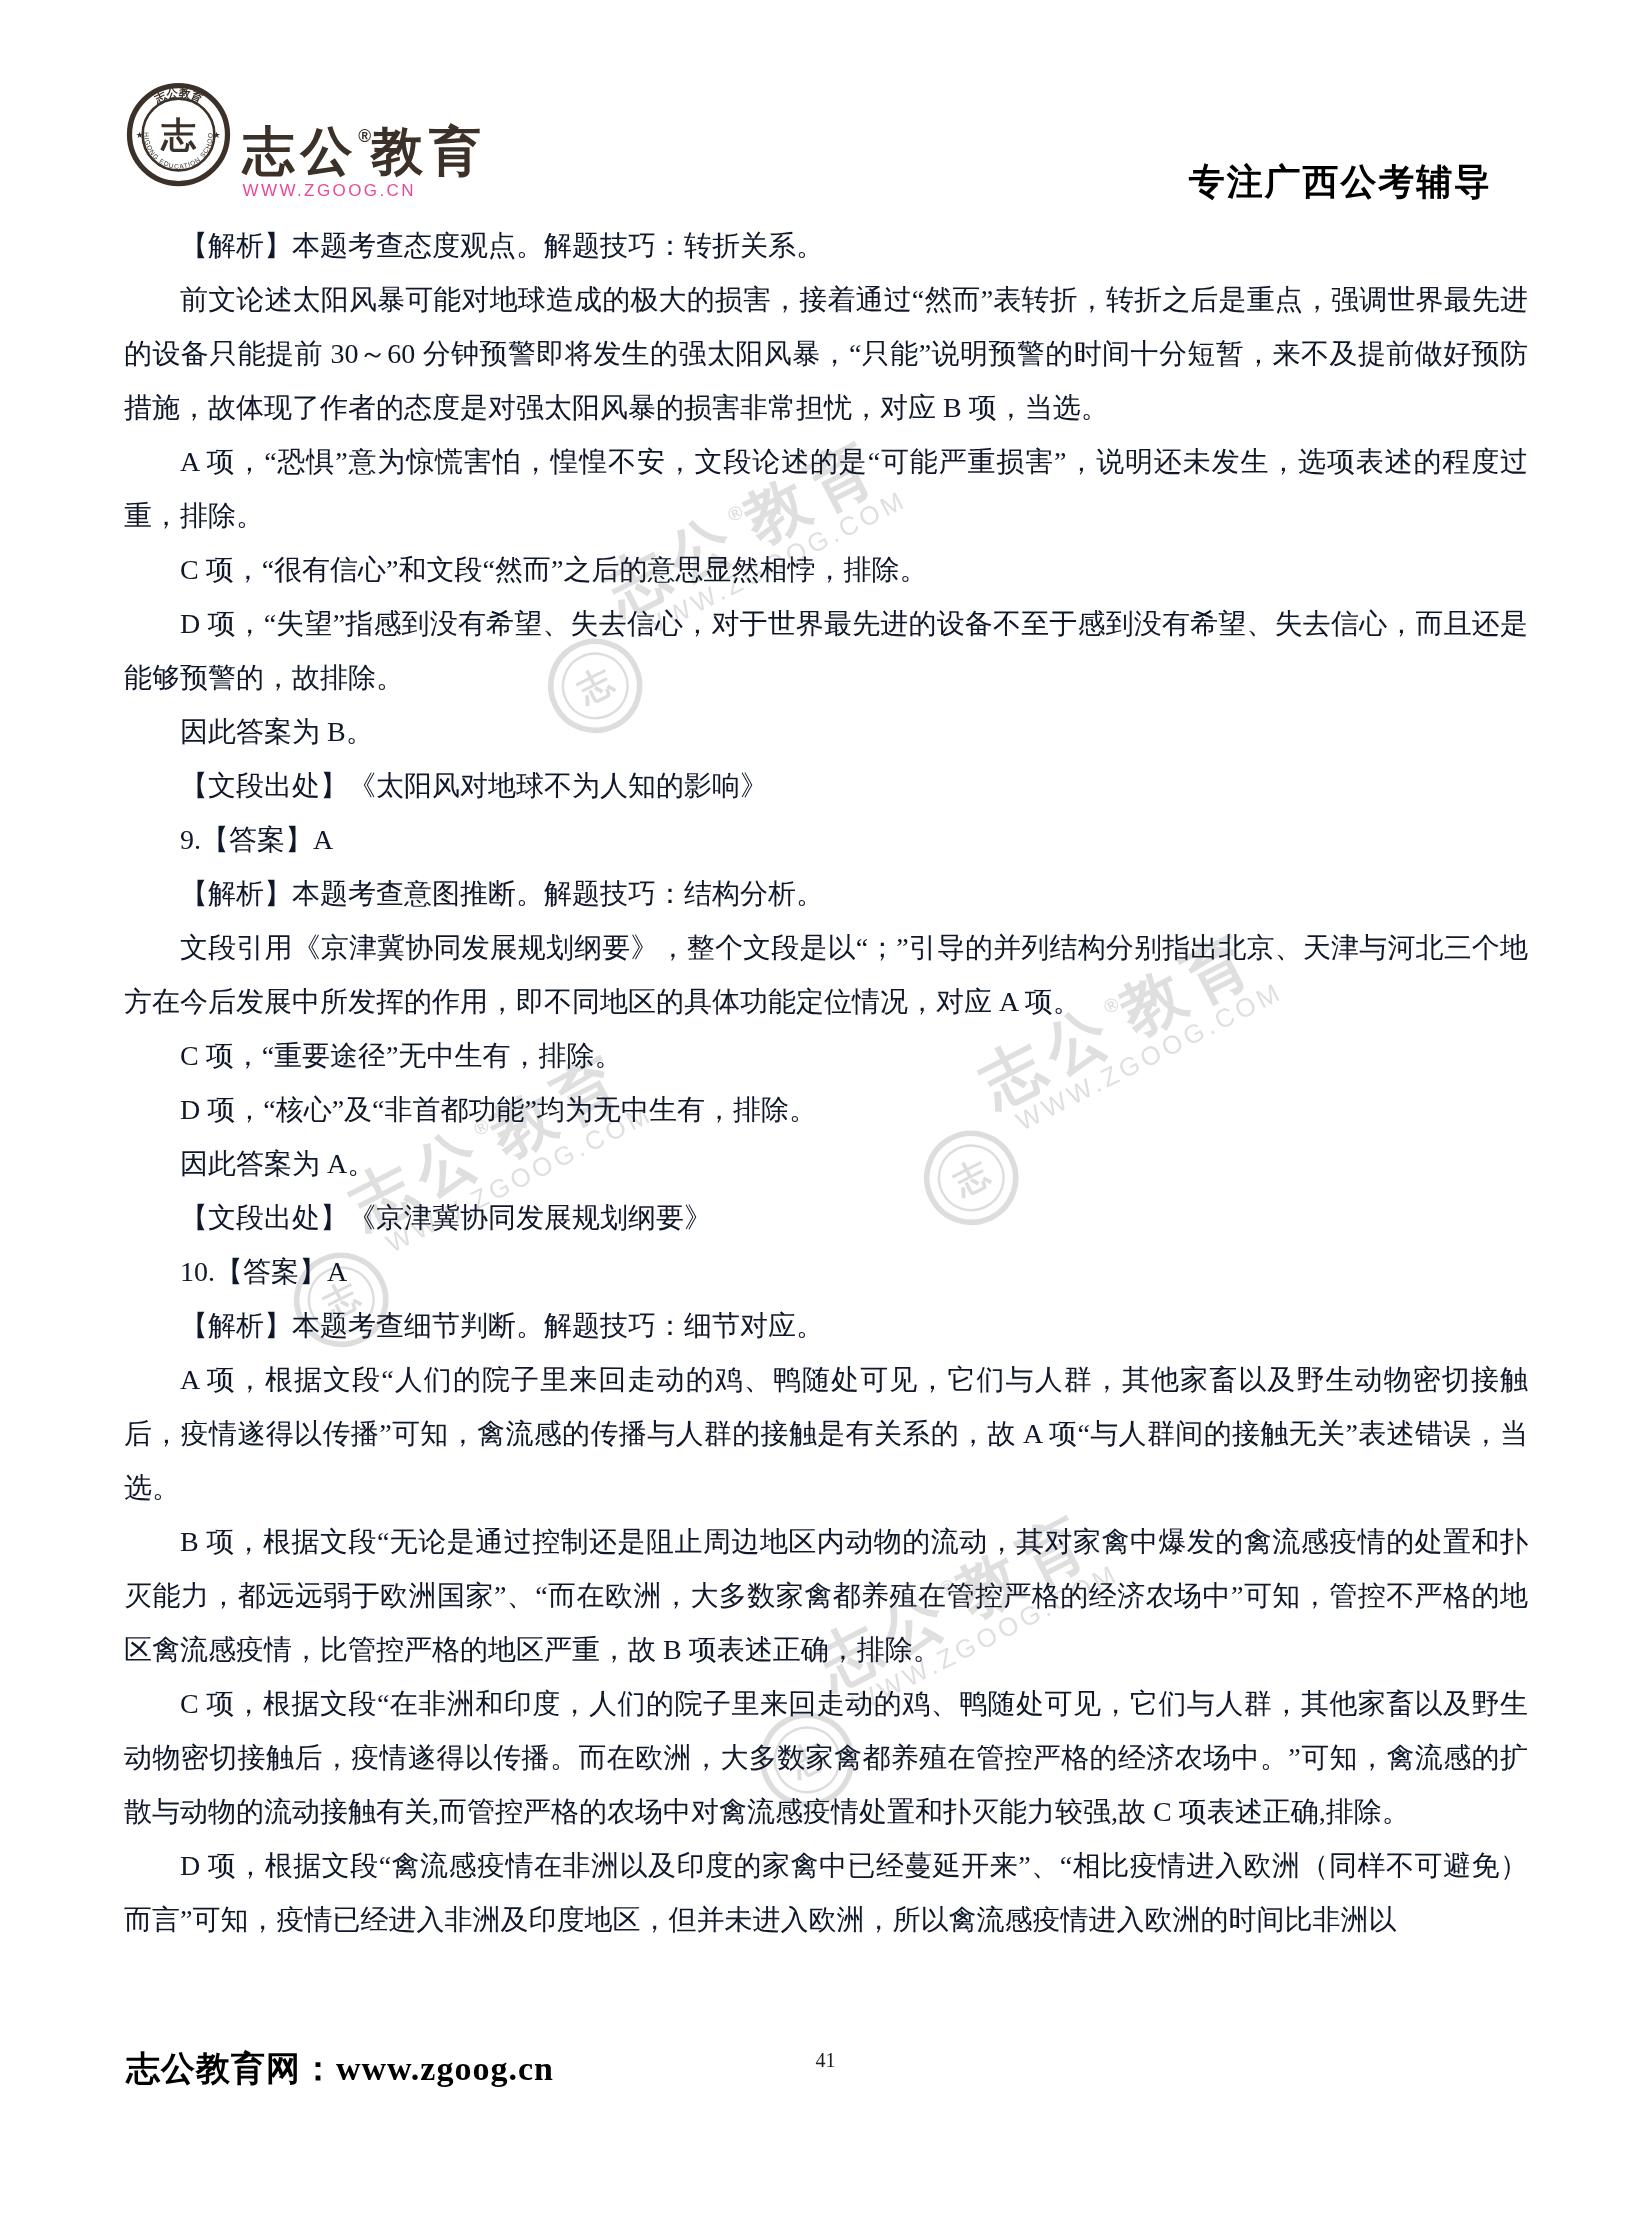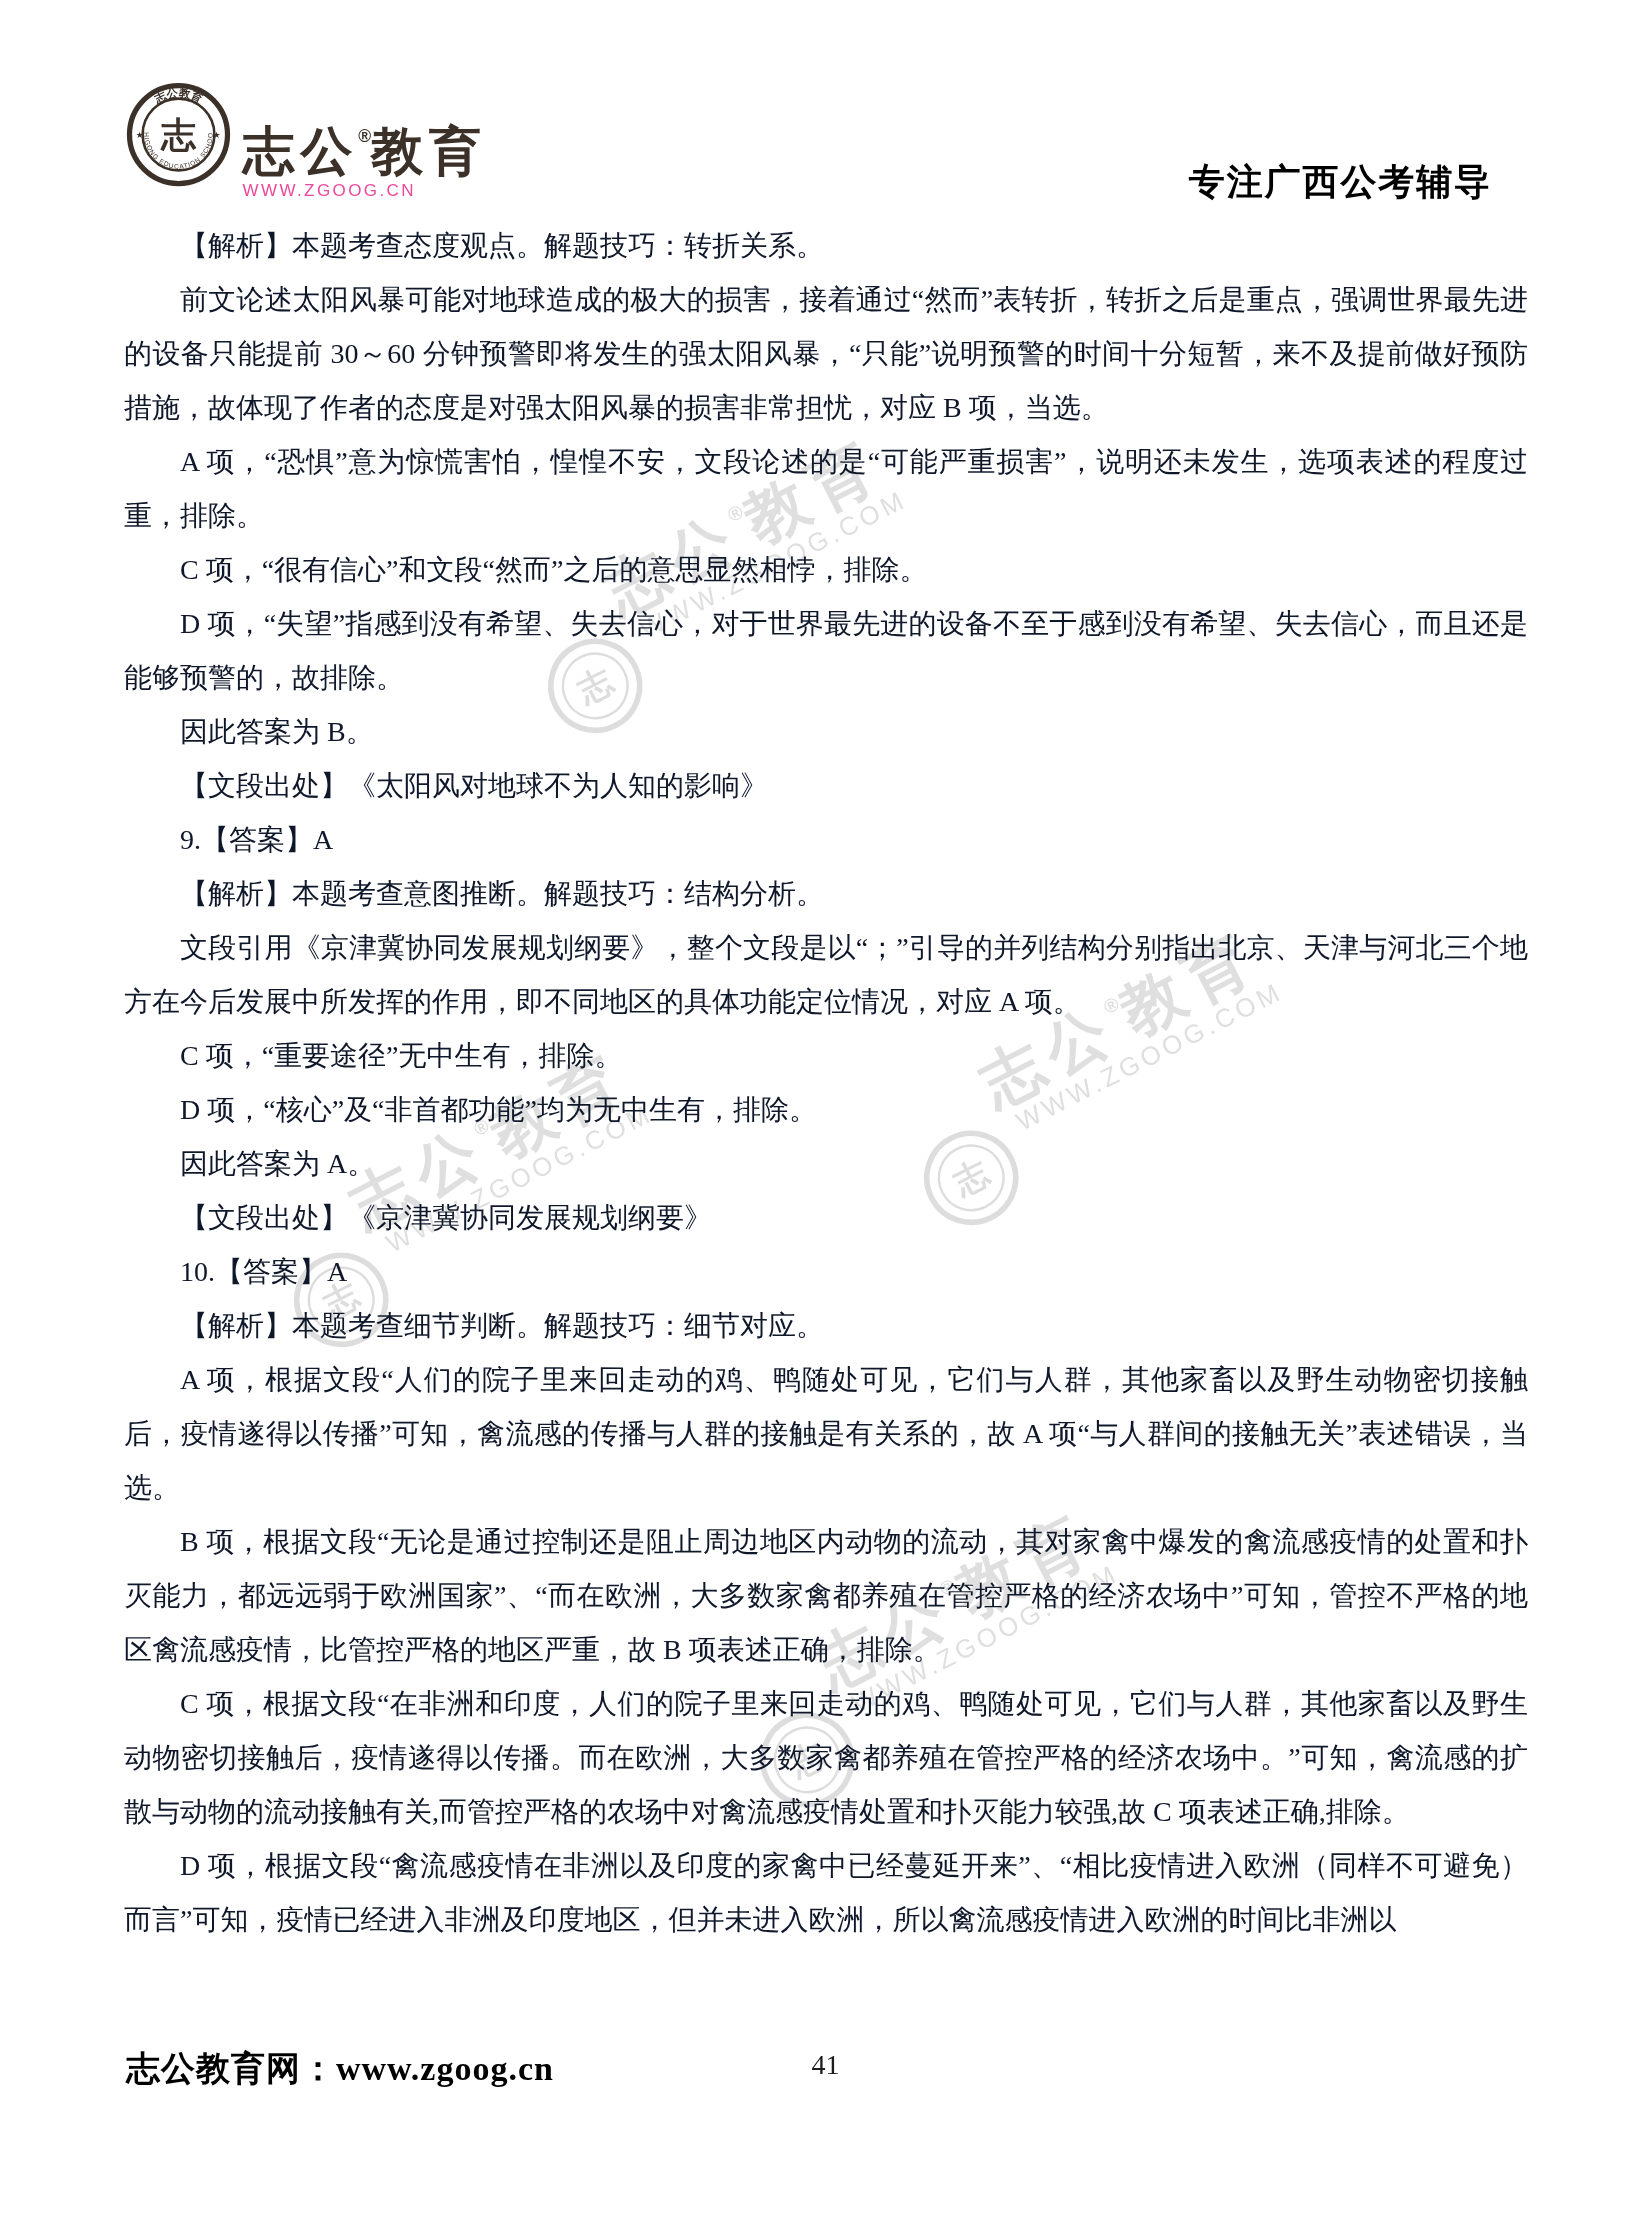--- a/index.html
+++ b/index.html
@@ -48,21 +48,21 @@
   .wm1{left:514px;top:490px;}
   .wm2{left:890px;top:982px;}
   .wm3{left:260px;top:1104px;}
   .wm4{left:726px;top:1564px;}
   
   .footer-site{
     position:absolute;left:126px;top:2046px;font-size:34px;font-weight:bold;color:#000;
     font-family:"Liberation Serif","DejaVu Serif",serif;letter-spacing:1px;
   }
   .page-num{
-    position:absolute;left:0;top:2049px;width:100%;text-align:center;font-size:28px;color:#1c1c1c;
+    position:absolute;left:0;top:2049px;width:100%;text-align:center;font-size:20px;color:#1c1c1c;
     font-family:"Liberation Serif","DejaVu Serif",serif;
   }
 </style>
 </head>
 <body>
 
 <div class="page">
 
   <div class="wm wm1">
     <svg class="wm-seal" viewBox="0 0 120 120">

